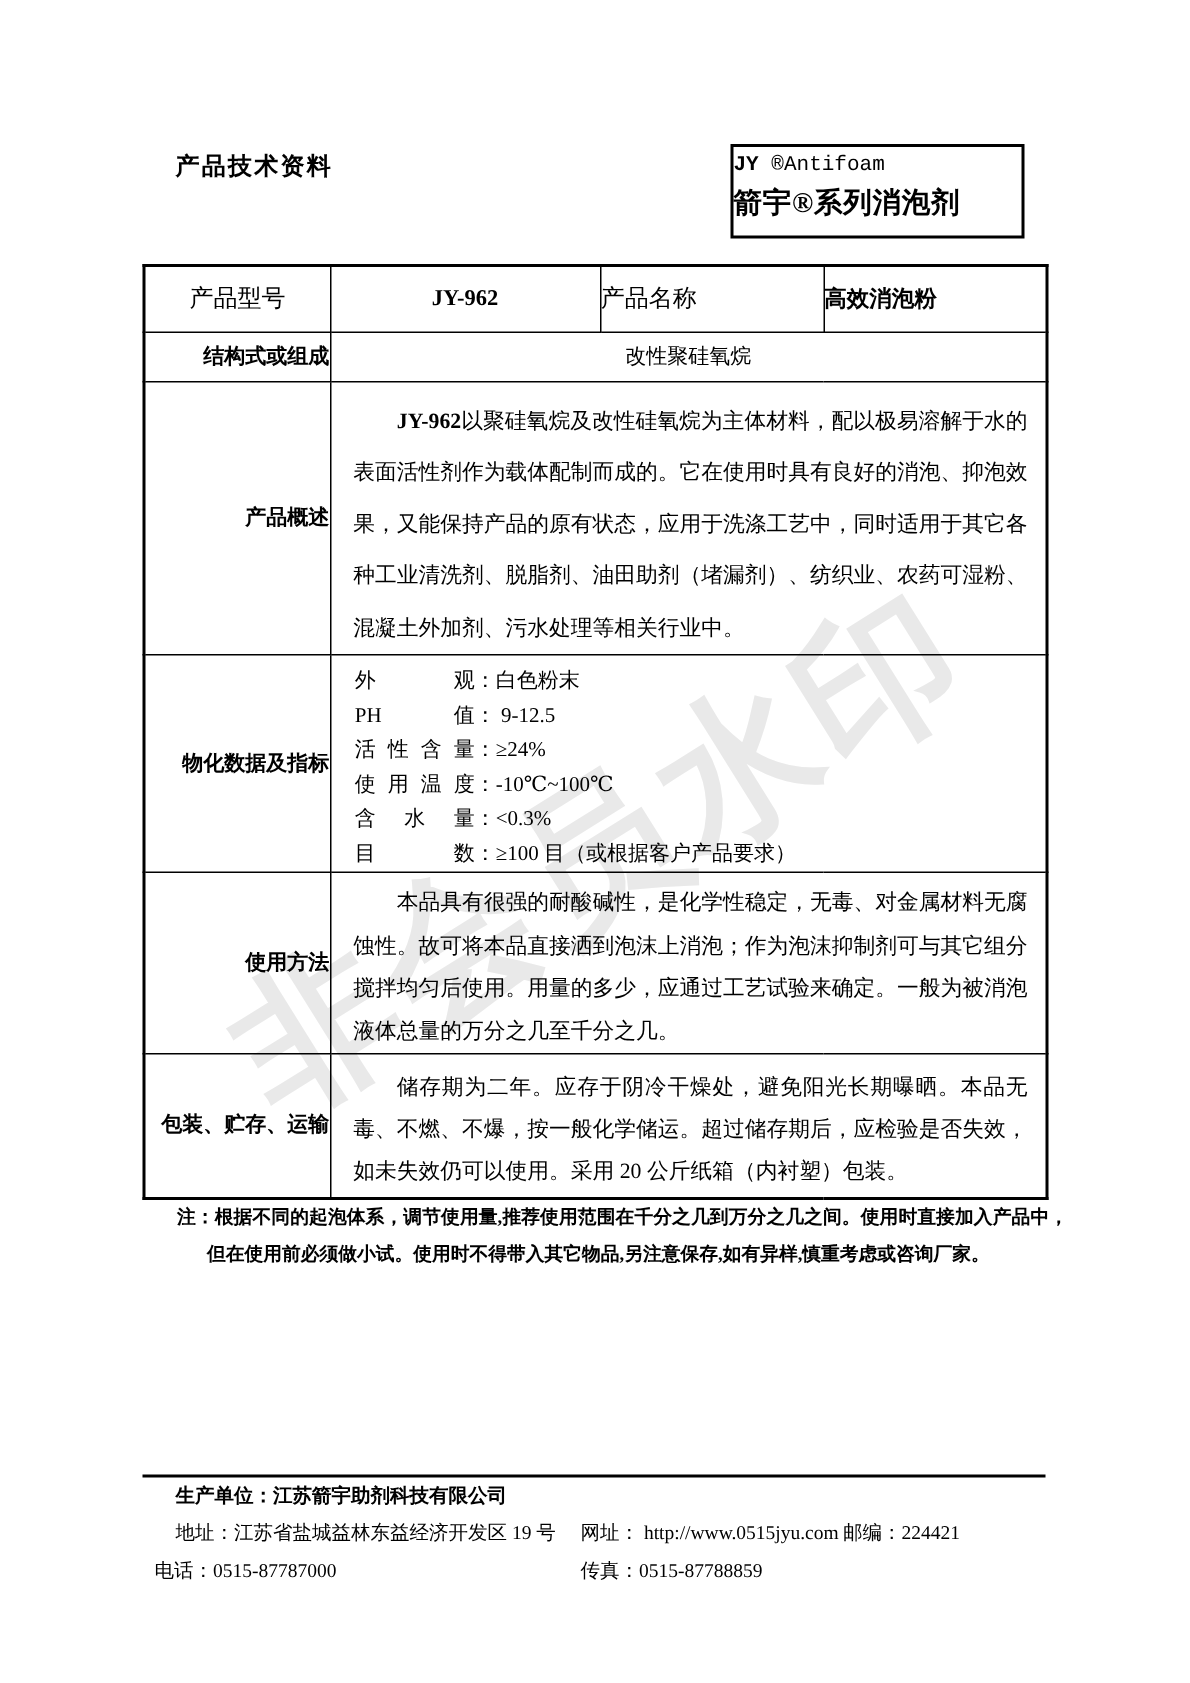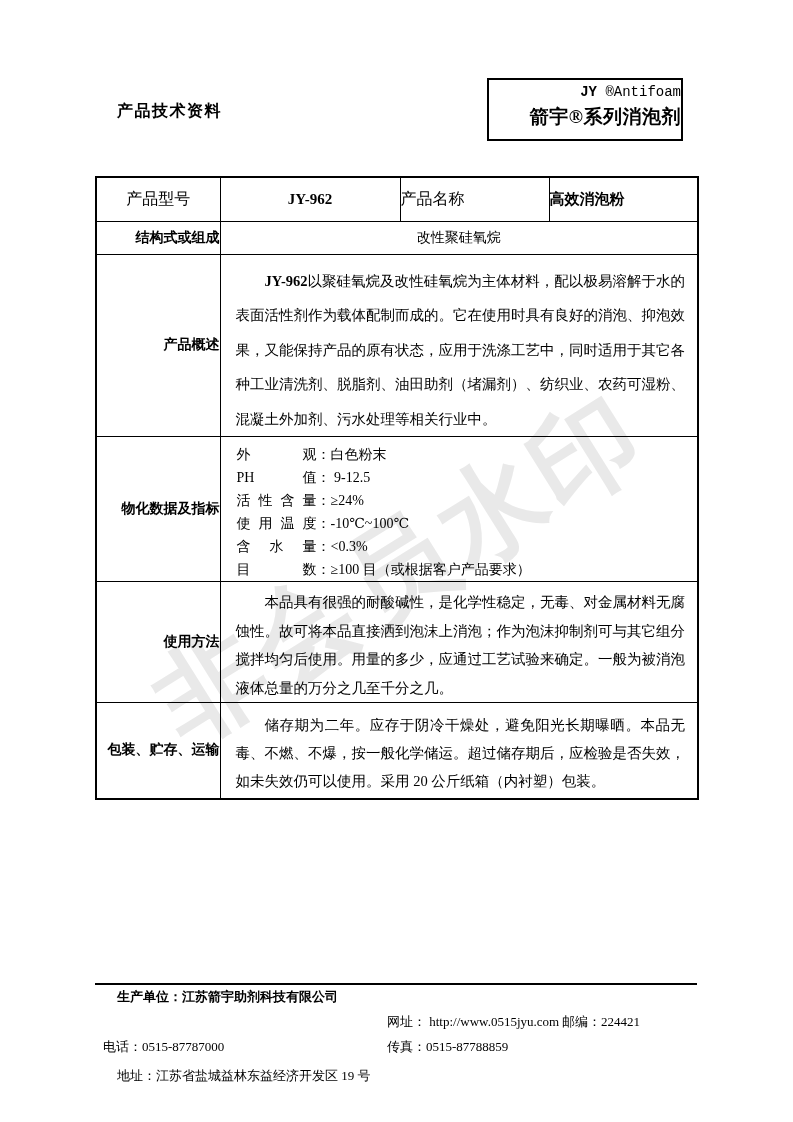--- a/index.html
+++ b/index.html
@@ -15,26 +15,26 @@
   }
 
   .content{position:absolute;left:0;top:0;width:100%;height:100%;z-index:1;}
 
   .page-title{
     position:absolute;left:117px;top:101px;
     font-size:16px;font-weight:bold;letter-spacing:1.5px;
   }
 
   .brand-box{
-    position:absolute;left:487px;top:78px;width:192px;height:59px;
-    border:2px solid #000;text-align:right;background:#fff;
+    position:absolute;left:487px;top:96px;width:192px;height:59px;
+    border:2px solid #000;text-align:left;background:#fff;
   }
   .brand-en{font-size:14px;margin-top:4px;font-family:"Liberation Mono","DejaVu Sans Mono",monospace;}
   .brand-en .b{font-weight:bold;}
-  .brand-cn{font-size:19px;font-weight:bold;margin-top:4px;letter-spacing:0.5px;margin-left:16px;}
+  .brand-cn{font-size:19px;font-weight:bold;margin-top:4px;letter-spacing:0.5px;}
 
   table.main{
     position:absolute;left:95px;top:176px;width:602px;
     border-collapse:collapse;table-layout:fixed;background:transparent;border-radius:14px;
   }
   table.main td{border:1px solid #000;padding:0;vertical-align:middle;}
   table.main{border:2px solid #000;}
 
   td.c-model{text-align:center;font-size:16px;}
   td.c-modelval{text-align:center;font-size:15px;font-weight:bold;}
@@ -127,23 +127,24 @@
       </tr>
       <tr style="height:96px">
         <td class="lbl">包装、贮存、运输</td>
         <td class="body-cell" colspan="3">
           <p class="para pack-para">储存期为二年。应存于阴冷干燥处，避免阳光长期曝晒。本品无毒、不燃、不爆，按一般化学储运。超过储存期后，应检验是否失效，如未失效仍可以使用。采用 20 公斤纸箱（内衬塑）包装。</p>
         </td>
       </tr>
     </tbody>
       </table>
 
+    <div class="note"><span>注：</span><span>根据不同的起泡体系，调节使用量,推荐使用范围在千分之几到万分之几之间。使用时直接加入产品中，但在使用前必须做小试。使用时不得带入其它物品,另注意保存,如有异样,慎重考虑或咨询厂家。</span></div>
 
     <div class="footer-rule"></div>
     <div class="ft bold" style="left:117px;top:988px;">生产单位：江苏箭宇助剂科技有限公司</div>
-    <div class="ft" style="left:117px;top:1067px;">地址：江苏省盐城益林东益经济开发区 19 号</div>
+    <div class="ft" style="left:117px;top:1013px;">地址：江苏省盐城益林东益经济开发区 19 号</div>
     <div class="ft" style="left:387px;top:1013px;">网址：  http://www.0515jyu.com</div>
     <div class="ft" style="left:562px;top:1013px;">邮编：224421</div>
     <div class="ft" style="left:103px;top:1038px;">电话：0515-87787000</div>
     <div class="ft" style="left:387px;top:1038px;">传真：0515-87788859</div>
 
   </div>
 </div>
 
 </body></html>

